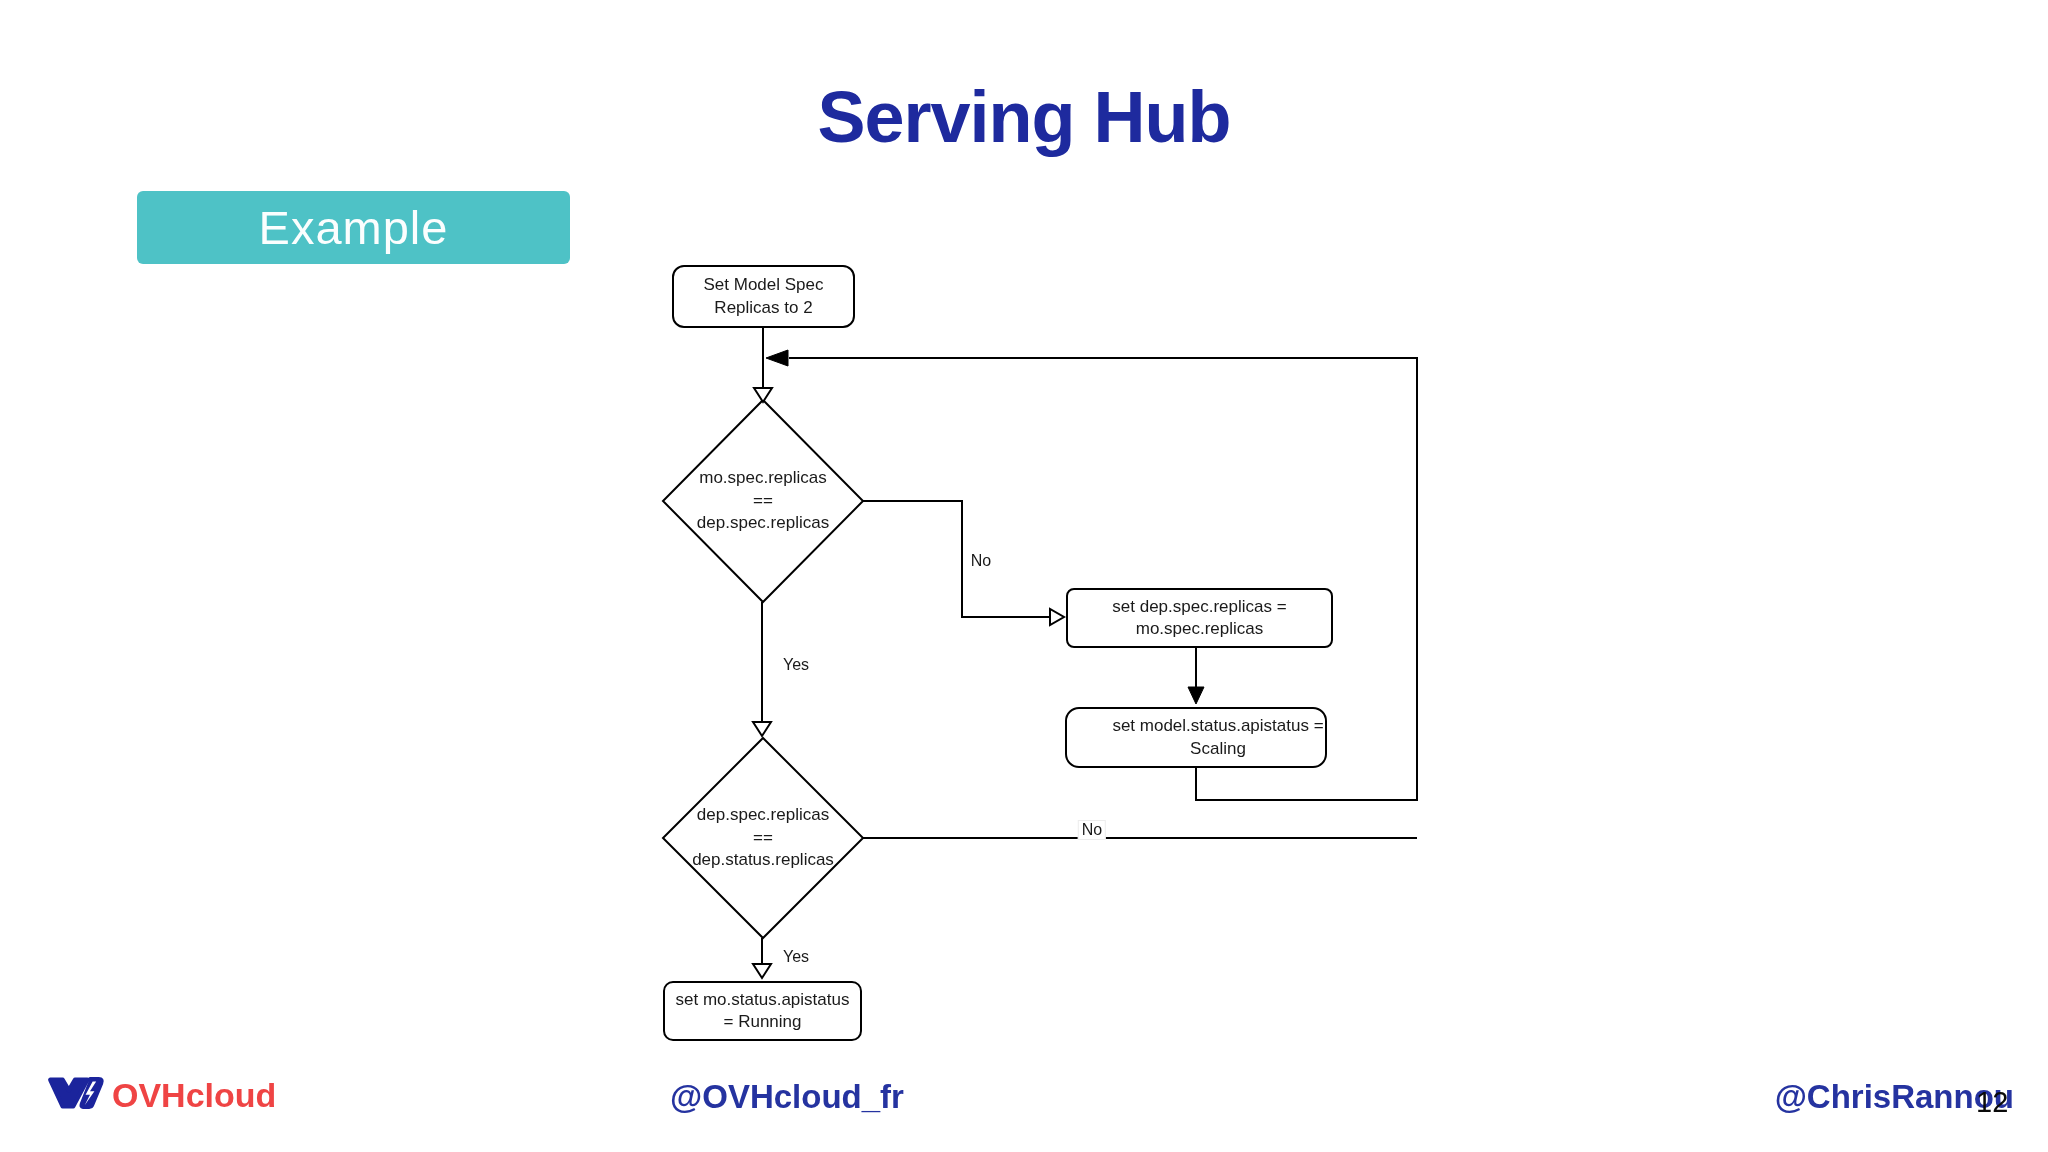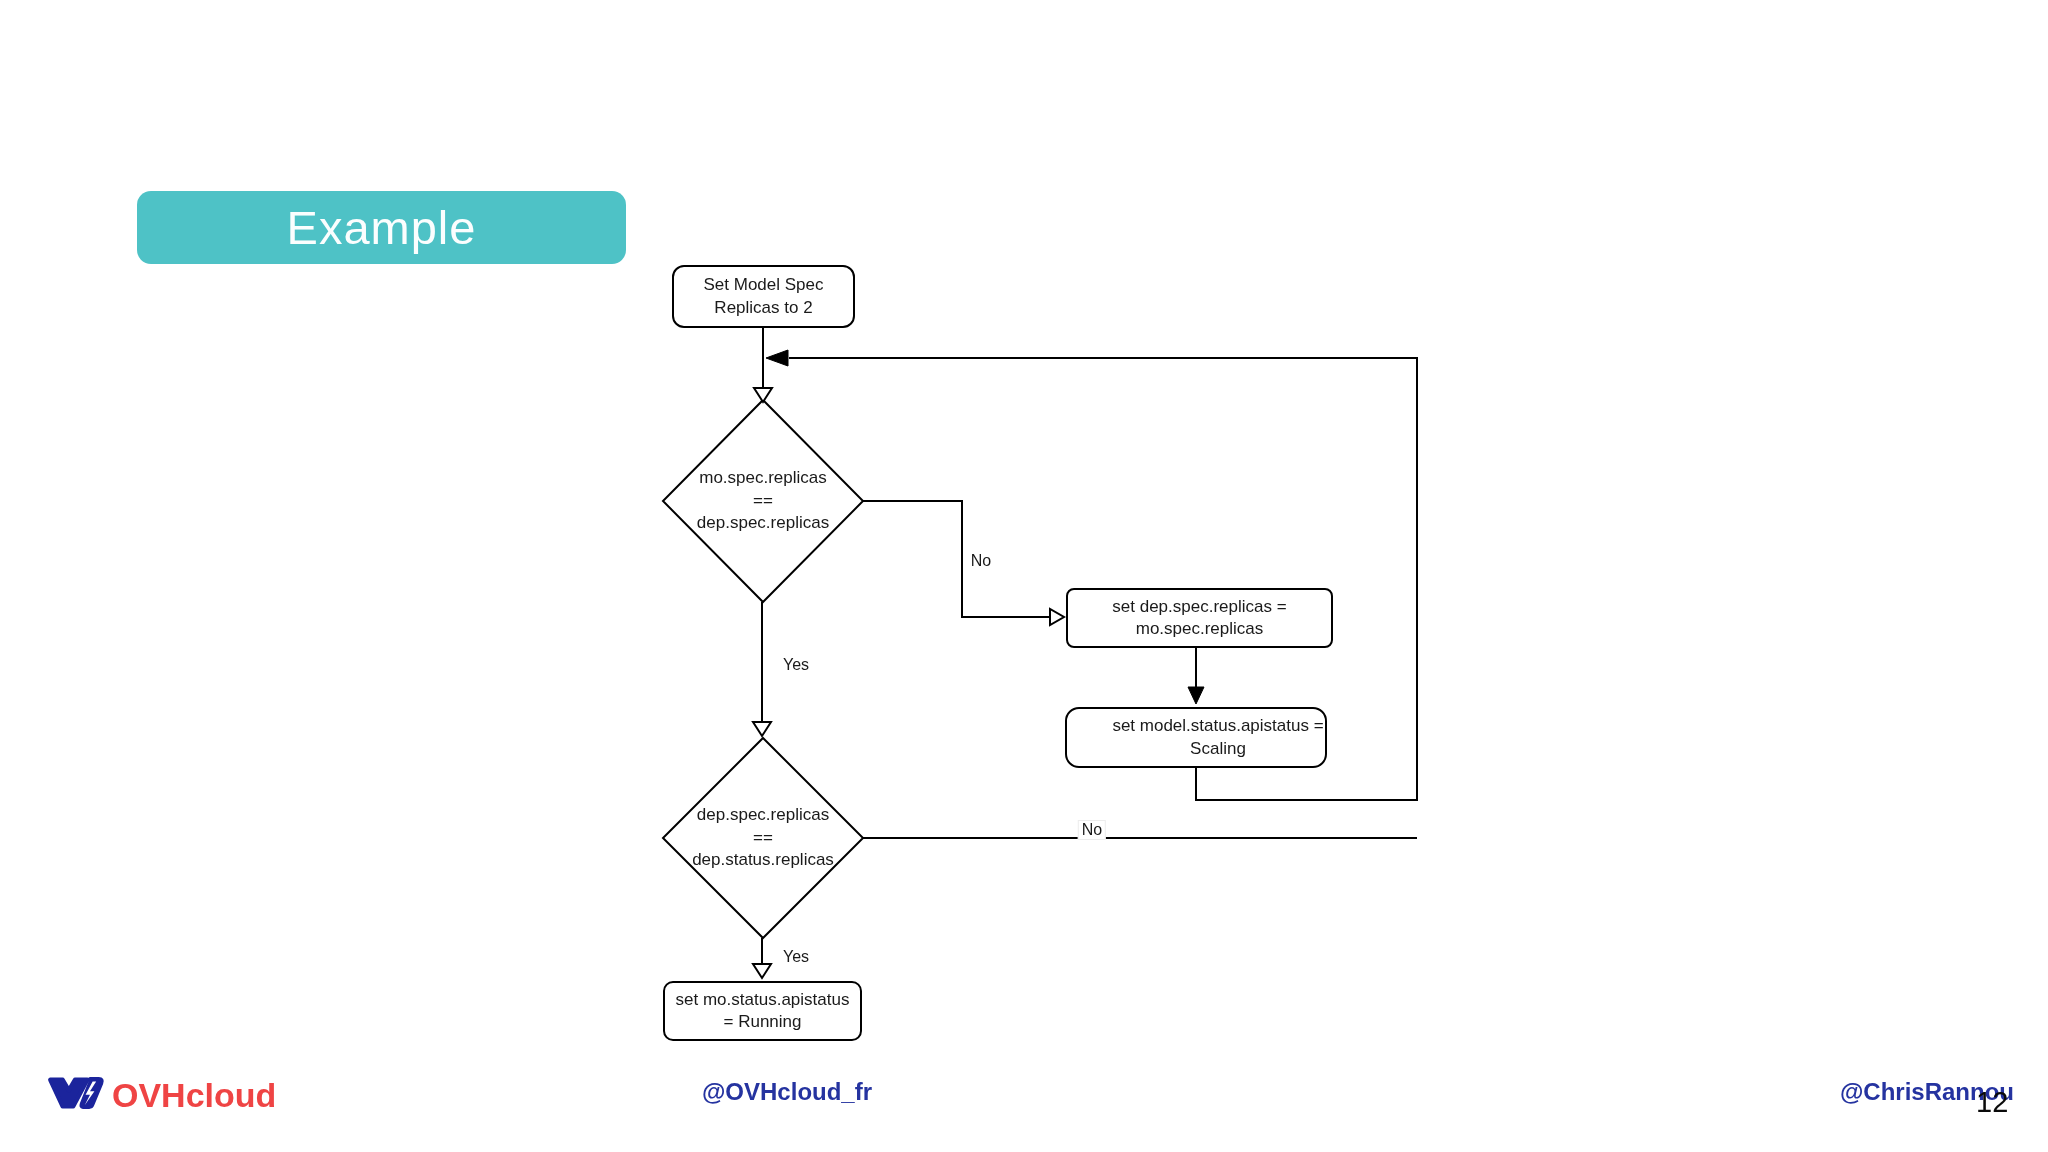--- a/index.html
+++ b/index.html
@@ -4,53 +4,54 @@
 <style>
   html,body{margin:0;padding:0;background:#ffffff;}
   .slide{position:relative;width:2048px;height:1152px;background:#ffffff;overflow:hidden;
          font-family:"Liberation Sans",sans-serif;}
 
   
   .title{position:absolute;left:0;right:0;top:76px;margin:0;text-align:center;
          font-size:72px;font-weight:800;letter-spacing:-1px;color:#1e2a9e;}
 
   
-  .badge{position:absolute;left:137px;top:191px;width:489px;height:73px;
-         background:#4ec2c6;border-radius:14px;display:flex;align-items:center;justify-content:center;}
+  .badge{position:absolute;left:137px;top:191px;width:433px;height:73px;
+         background:#4ec2c6;border-radius:6px;display:flex;align-items:center;justify-content:center;}
   .badge span{color:#fbfefe;font-size:47px;font-weight:300;letter-spacing:1px;}
 
   
   .flow-svg{position:absolute;left:0;top:0;width:2048px;height:1152px;z-index:1;}
   .flow-svg path, .flow-svg polyline{fill:none;stroke:#000;stroke-width:2;}
   .flow-svg .shape{fill:#ffffff;stroke:#000;stroke-width:2;}
   .flow-svg .arrow-solid{fill:#000;stroke:#000;stroke-width:1;}
   .flow-svg .arrow-open{fill:#ffffff;stroke:#000;stroke-width:2;stroke-linejoin:miter;}
 
   .node{position:absolute;z-index:2;display:flex;flex-direction:column;align-items:center;
         justify-content:center;text-align:left;color:#1a1a1a;font-size:17px;line-height:1.32;}
   .box{background:#ffffff;border:2px solid #000;border-radius:12px;box-sizing:border-box;}
   .diamond-text{background:transparent;}
 
   .edge-label{position:absolute;z-index:3;font-size:16px;color:#1a1a1a;transform:translate(-50%,-50%);}
   .edge-label.bg{background:#ffffff;border:1px solid #ececec;padding:0 3px;}
 
   
   .footer-logo{position:absolute;left:45px;top:1075px;width:60px;height:36px;z-index:2;}
   .logo-text{position:absolute;left:112px;top:1076px;font-size:34px;font-weight:700;color:#ef4444;z-index:2;}
-  .handle{position:absolute;top:1078px;font-size:24px;font-weight:700;color:#2533a0;z-index:2;}
+  .handle{position:absolute;top:1078px;font-size:33px;font-weight:700;color:#2533a0;z-index:2;}
   .handle.center1{left:787px;transform:translateX(-50%);}
   .handle.center2{left:1195px;transform:translateX(-50%);}
   .handle.right{left:2014px;transform:translateX(-100%);}
   .page-num{position:absolute;left:1976px;top:1086px;font-size:29px;font-weight:400;color:#0a0a0a;z-index:3;}
 </style>
 </head>
 <body>
 
 <div class="slide">
 
+  <h1 class="title">Serving Hub</h1>
 
   <div class="badge">
     <span>Example</span>
   </div>
 
   <svg class="flow-svg" viewBox="0 0 2048 1152">
 
     <path d="M763,328 V388"></path>
 
     <path d="M1196,768 V800 H1417 V358 H789"></path>

